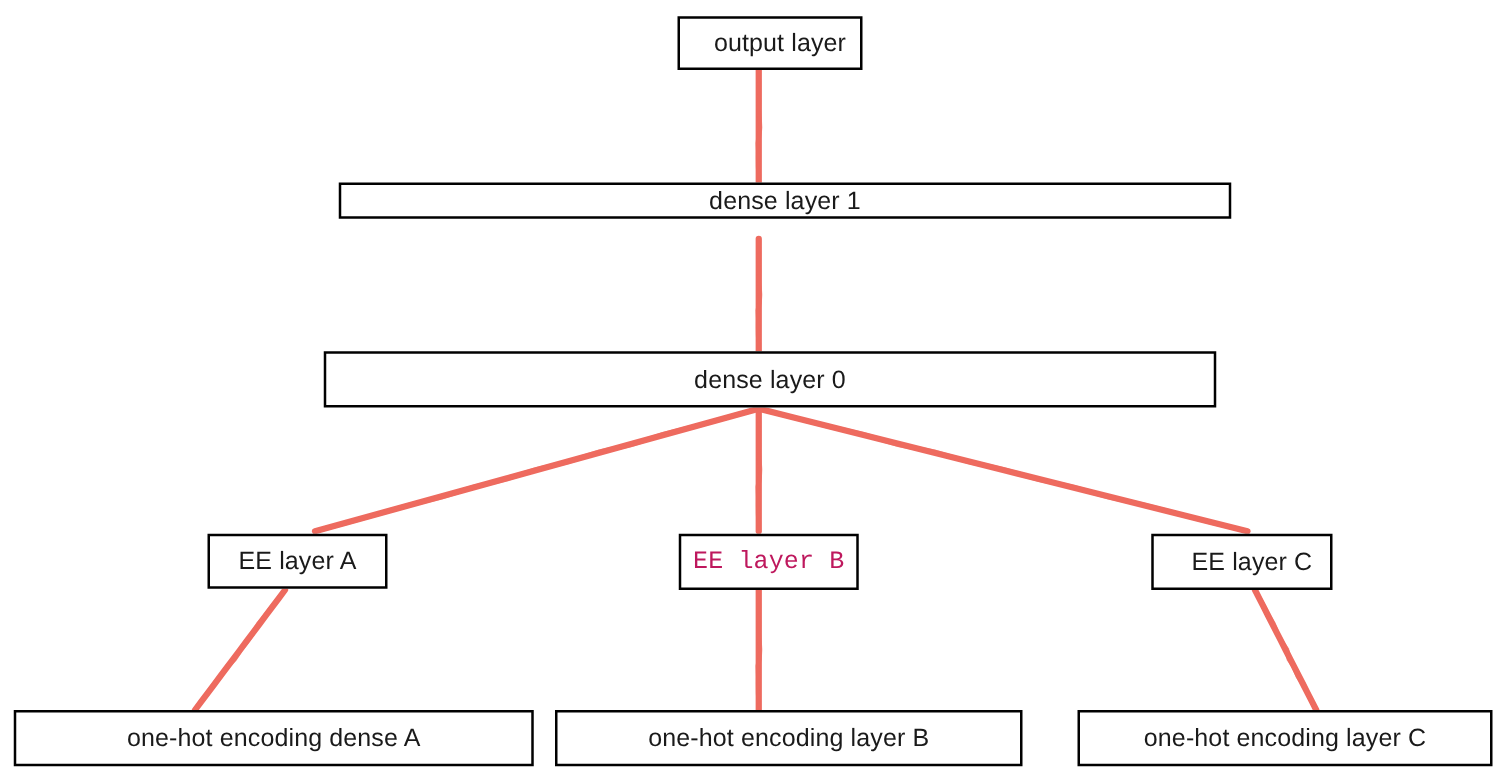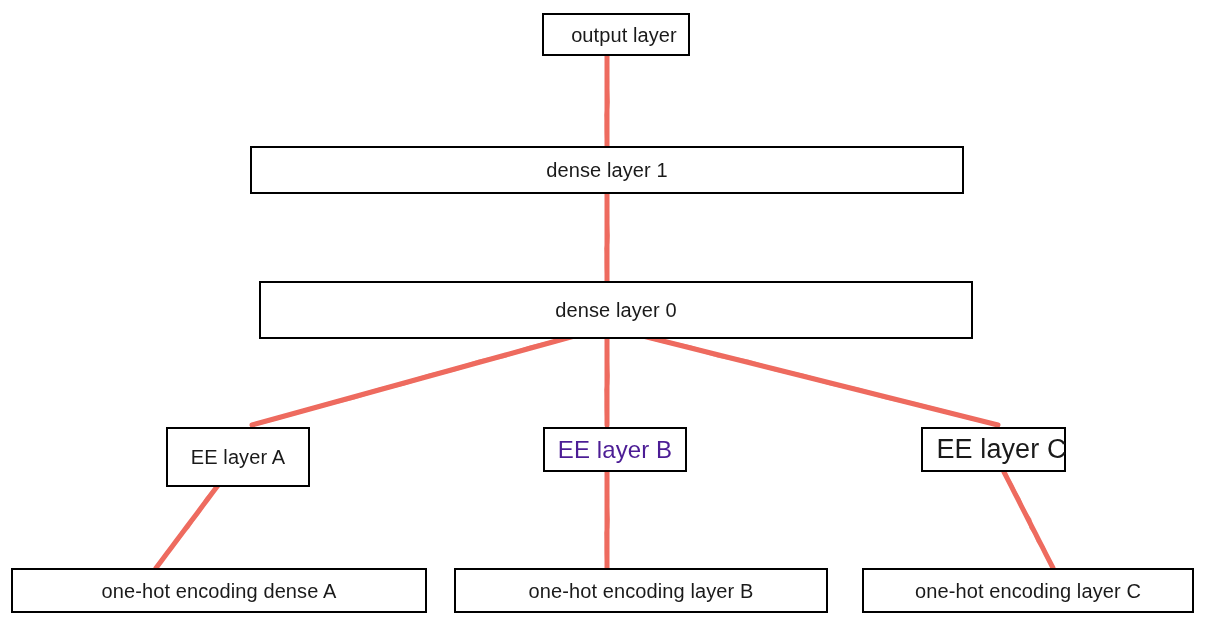--- a/index.html
+++ b/index.html
@@ -89,45 +89,45 @@
         <path d="M1053.00 568.00 L1049.50 561.14 L1046.00 554.29 L1042.50 547.43 L1039.00 540.57 L1035.50 533.71 L1032.00 526.86 L1028.50 520.00 L1025.00 513.14 L1021.50 506.29 L1018.00 499.43 L1014.50 492.57 L1011.00 485.71 L1007.50 478.86 L1004.00 472.00" stroke="#ee6b60" stroke-width="5.00" stroke-linecap="round" fill="none" opacity="1"></path>
         <path d="M1053.00 568.00 L1049.34 561.06 L1045.96 554.34 L1042.43 546.82 L1038.31 541.09 L1035.04 532.88 L1031.15 527.41 L1029.50 519.53 L1025.18 513.31 L1021.61 506.55 L1018.70 499.12 L1014.92 492.82 L1011.34 485.43 L1007.64 478.89 L1004.00 472.00" stroke="#ee6b60" stroke-width="3.80" stroke-linecap="round" fill="none" opacity="0.65"></path>
         <path d="M1053.00 568.00 L1049.34 561.06 L1045.96 554.34 L1042.43 546.82 L1038.31 541.09 L1035.04 532.88 L1031.15 527.41 L1029.50 519.53 L1025.18 513.31 L1021.61 506.55 L1018.70 499.12 L1014.92 492.82 L1011.34 485.43 L1007.64 478.89 L1004.00 472.00" stroke="#ee6b60" stroke-width="2.60" stroke-linecap="round" fill="none" opacity="0.65"></path>
       </g>
     </svg>
 
   <div class="node-box" style="left: 542px; top: 13px; width: 148px; height: 43px; border-color: rgb(0, 0, 0); border-width: 2.5px; background: rgb(255, 255, 255); padding-left: 16px;">
     <span class="node-label" style="color: rgb(26, 26, 26); font-size: 20px;">output layer</span>
   </div>
 
-  <div class="node-box" style="left: 250px; top: 146px; width: 714px; height: 48px; border-color: rgb(0, 0, 0); border-width: 2.5px; background: rgb(255, 255, 255);">
+  <div class="node-box" style="left: 271px; top: 146px; width: 714px; height: 29px; border-color: rgb(0, 0, 0); border-width: 2.5px; background: rgb(255, 255, 255);">
     <span class="node-label" style="color: rgb(26, 26, 26); font-size: 20px;">dense layer 1</span>
   </div>
 
-  <div class="node-box" style="left: 259px; top: 281px; width: 714px; height: 58px; border-color: rgb(0, 0, 0); border-width: 2.5px; background: rgb(255, 255, 255);">
+  <div class="node-box" style="left: 259px; top: 281px; width: 714px; height: 45px; border-color: rgb(0, 0, 0); border-width: 2.5px; background: rgb(255, 255, 255);">
     <span class="node-label" style="color: rgb(26, 26, 26); font-size: 20px;">dense layer 0</span>
   </div>
 
-  <div class="node-box" style="left: 166px; top: 427px; width: 144px; height: 60px; border-color: rgb(0, 0, 0); border-width: 2.5px; background: rgb(255, 255, 255);">
+  <div class="node-box" style="left: 166px; top: 427px; width: 144px; height: 44px; border-color: rgb(0, 0, 0); border-width: 2.5px; background: rgb(255, 255, 255);">
     <span class="node-label" style="color: rgb(26, 26, 26); font-size: 20px;">EE layer A</span>
   </div>
 
   <div class="node-box" style="left: 543px; top: 427px; width: 144px; height: 45px; border-color: rgb(0, 0, 0); border-width: 2.5px; background: rgb(255, 255, 255);">
-    <span class="node-label" style="color: #4c1d95; font-size: 24px;">EE layer B</span>
+    <span class="node-label" style="color: #be185d; font-size: 20px; font-family: Liberation Mono, monospace;">EE layer B</span>
   </div>
 
   <div class="node-box" style="left: 921px; top: 427px; width: 145px; height: 45px; border-color: rgb(0, 0, 0); border-width: 2.5px; background: rgb(255, 255, 255);">
-    <span class="node-label" style="color: rgb(26, 26, 26); font-size: 27px; margin-left: 16px;">EE layer C</span>
+    <span class="node-label" style="color: rgb(26, 26, 26); font-size: 20px; margin-left: 16px;">EE layer C</span>
   </div>
 
   <div class="node-box" style="left: 11px; top: 568px; width: 416px; height: 45px; border-color: rgb(0, 0, 0); border-width: 2.5px; background: rgb(255, 255, 255);">
     <span class="node-label" style="color: rgb(26, 26, 26); font-size: 20px;">one-hot encoding dense A</span>
   </div>
 
-  <div class="node-box" style="left: 454px; top: 568px; width: 374px; height: 45px; border-color: rgb(0, 0, 0); border-width: 2.5px; background: rgb(255, 255, 255);">
+  <div class="node-box" style="left: 444px; top: 568px; width: 374px; height: 45px; border-color: rgb(0, 0, 0); border-width: 2.5px; background: rgb(255, 255, 255);">
     <span class="node-label" style="color: rgb(26, 26, 26); font-size: 20px;">one-hot encoding layer B</span>
   </div>
 
   <div class="node-box" style="left: 862px; top: 568px; width: 332px; height: 45px; border-color: rgb(0, 0, 0); border-width: 2.5px; background: rgb(255, 255, 255); text-align: right;">
     <span class="node-label" style="color: rgb(26, 26, 26); font-size: 20px;">one-hot encoding layer C</span>
   </div>
 
 </div>
 
 </body></html>

